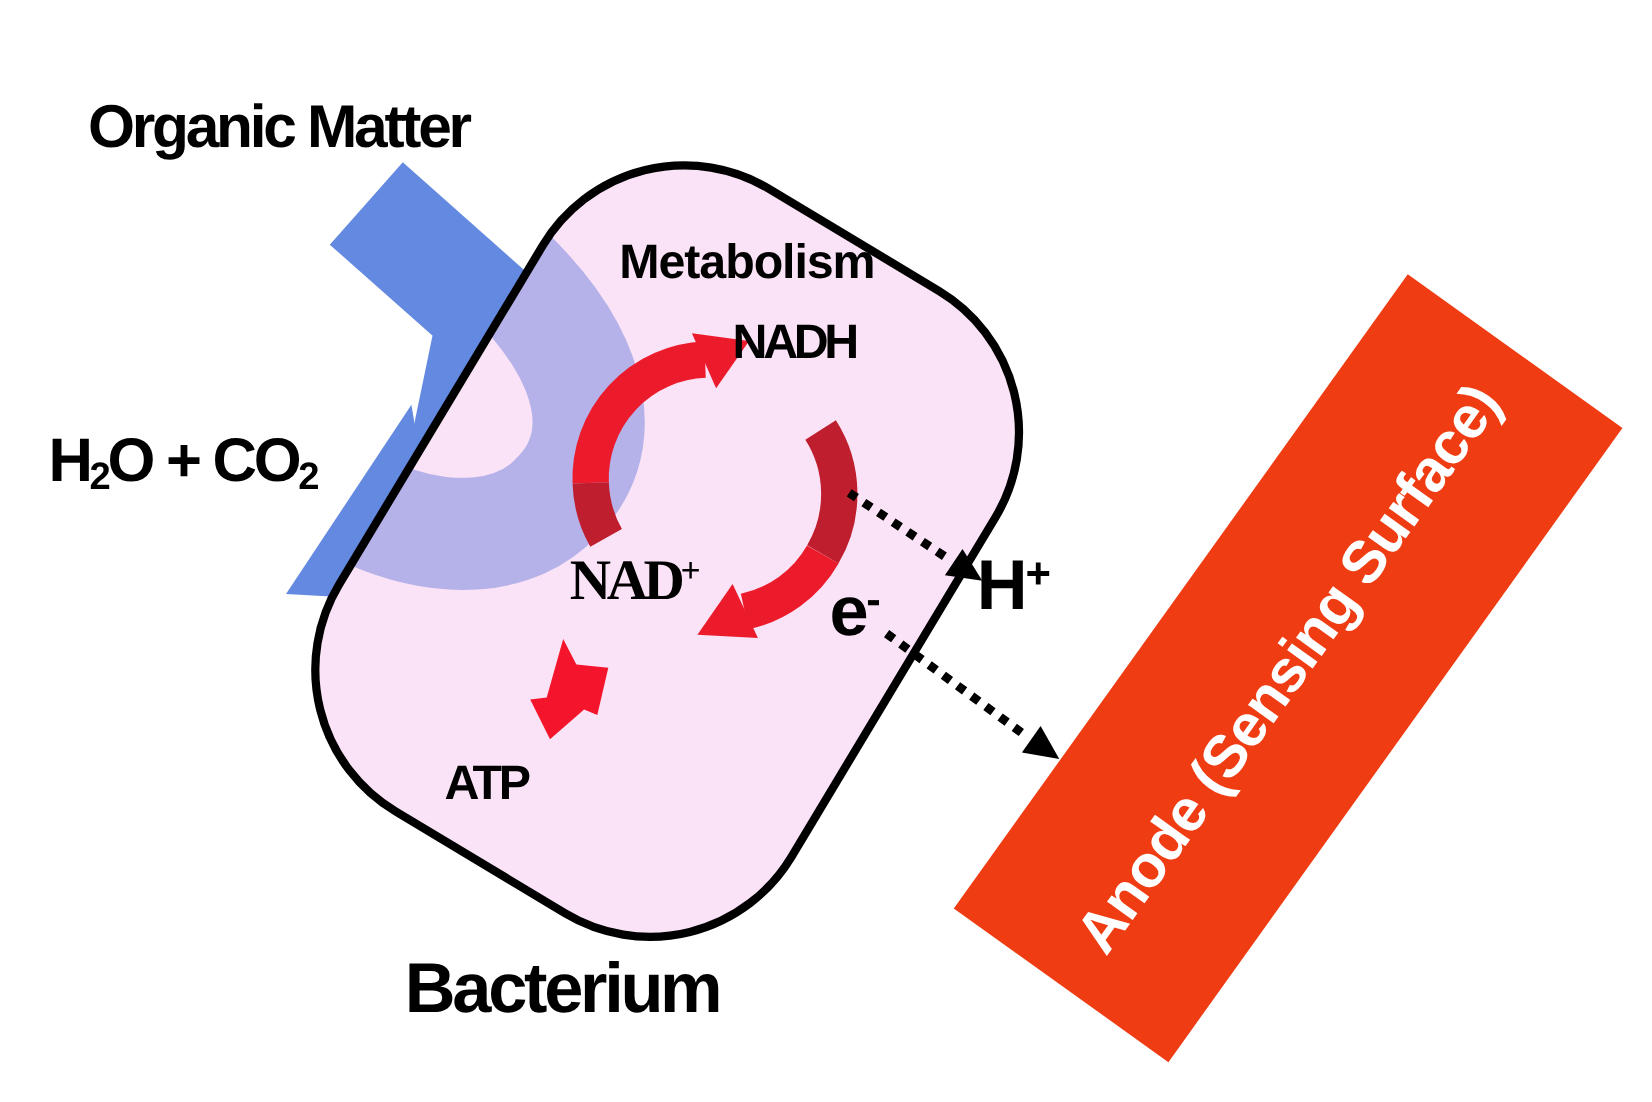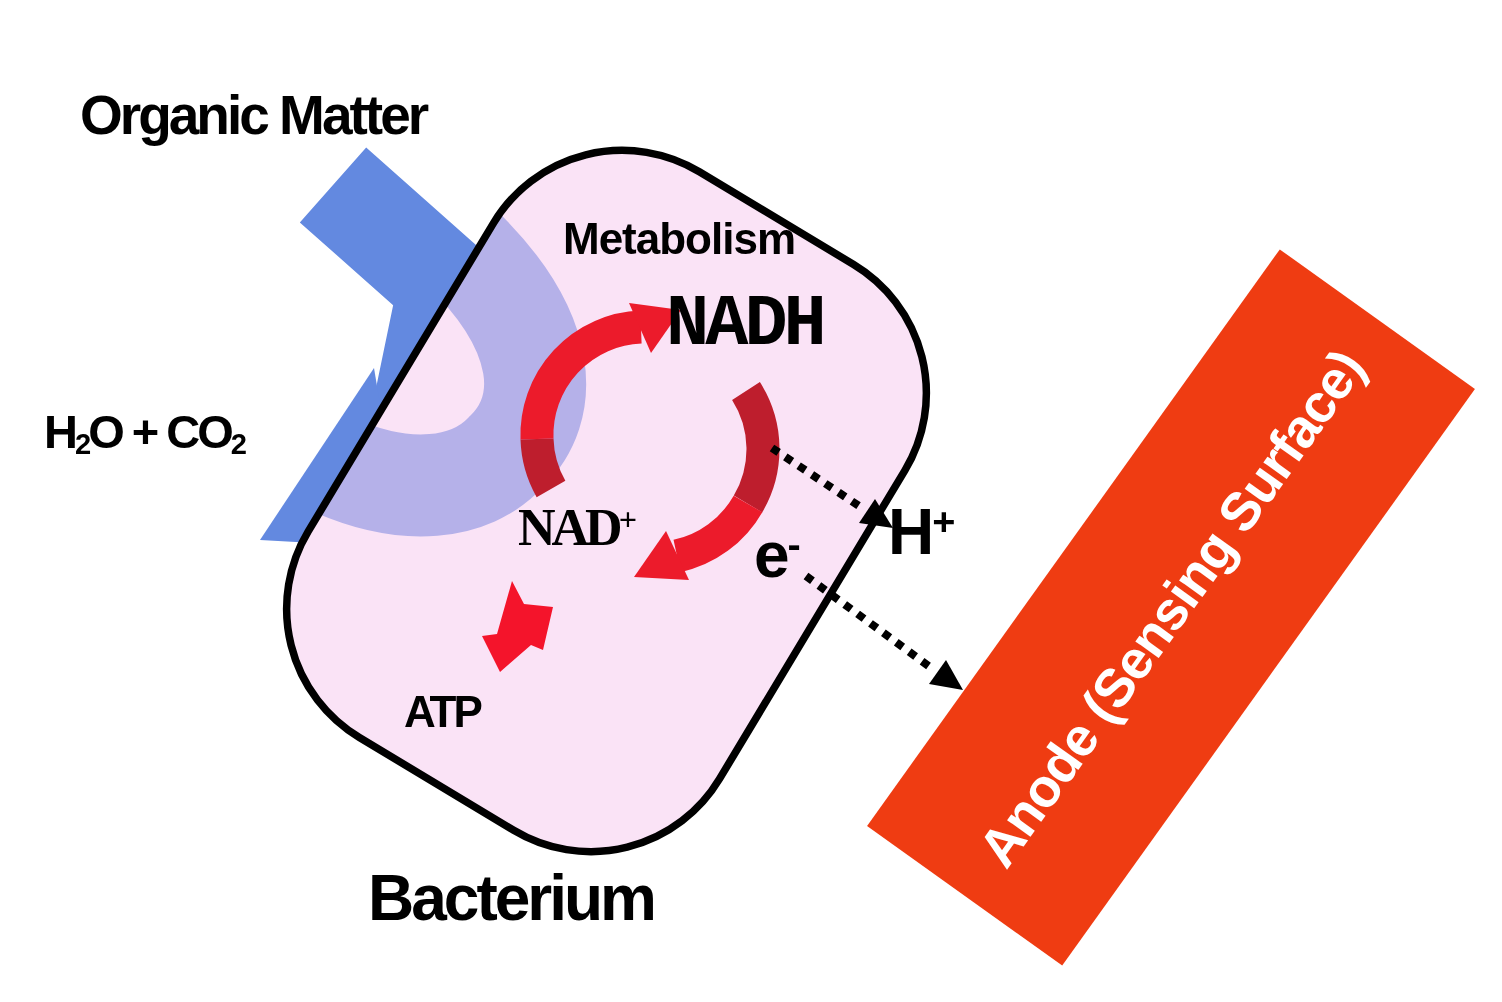--- a/index.html
+++ b/index.html
@@ -34,23 +34,23 @@
     font-size: 0.62em;
     vertical-align: -0.22em;
     letter-spacing: inherit;
   }
   .lbl .superscript {
     font-size: 0.62em;
     vertical-align: 0.48em;
     letter-spacing: inherit;
   }
   #organic-matter-label { left: 80px;  top: 88px;  font-size: 55px; letter-spacing: -3px; }
-  #h2o-co2-label       { left: 44px;  top: 408px; font-size: 47px; letter-spacing: -3px; }
+  #h2o-co2-label       { left: 44px;  top: 390px; font-size: 56px; letter-spacing: -3px; }
   #metabolism-label    { left: 563px; top: 217px; font-size: 44px; letter-spacing: -1px; text-align: right; }
-  #nadh-label          { left: 666px; top: 289px; font-size: 72px; letter-spacing: -4px; font-family: Liberation Mono, monospace; }
+  #nadh-label          { left: 666px; top: 289px; font-size: 44px; letter-spacing: -4px; }
   #nad-plus-label      { left: 518px; top: 502px; font-size: 52px; letter-spacing: -4px; font-family: Liberation Serif, serif; }
   #electron-label      { left: 754px; top: 523px; font-size: 64px; letter-spacing: -2px; }
   #proton-label        { left: 888px; top: 500px; font-size: 64px; letter-spacing: -2px; }
   #atp-label           { left: 404px; top: 690px; font-size: 44px; letter-spacing: -3px; }
   #bacterium-label     { left: 368px; top: 866px; font-size: 64px; letter-spacing: -3px; }
   #anode-label {
     left: 1171px; top: 608px;
     font-size: 54px;
     letter-spacing: -1px;
     color: #ffffff;

